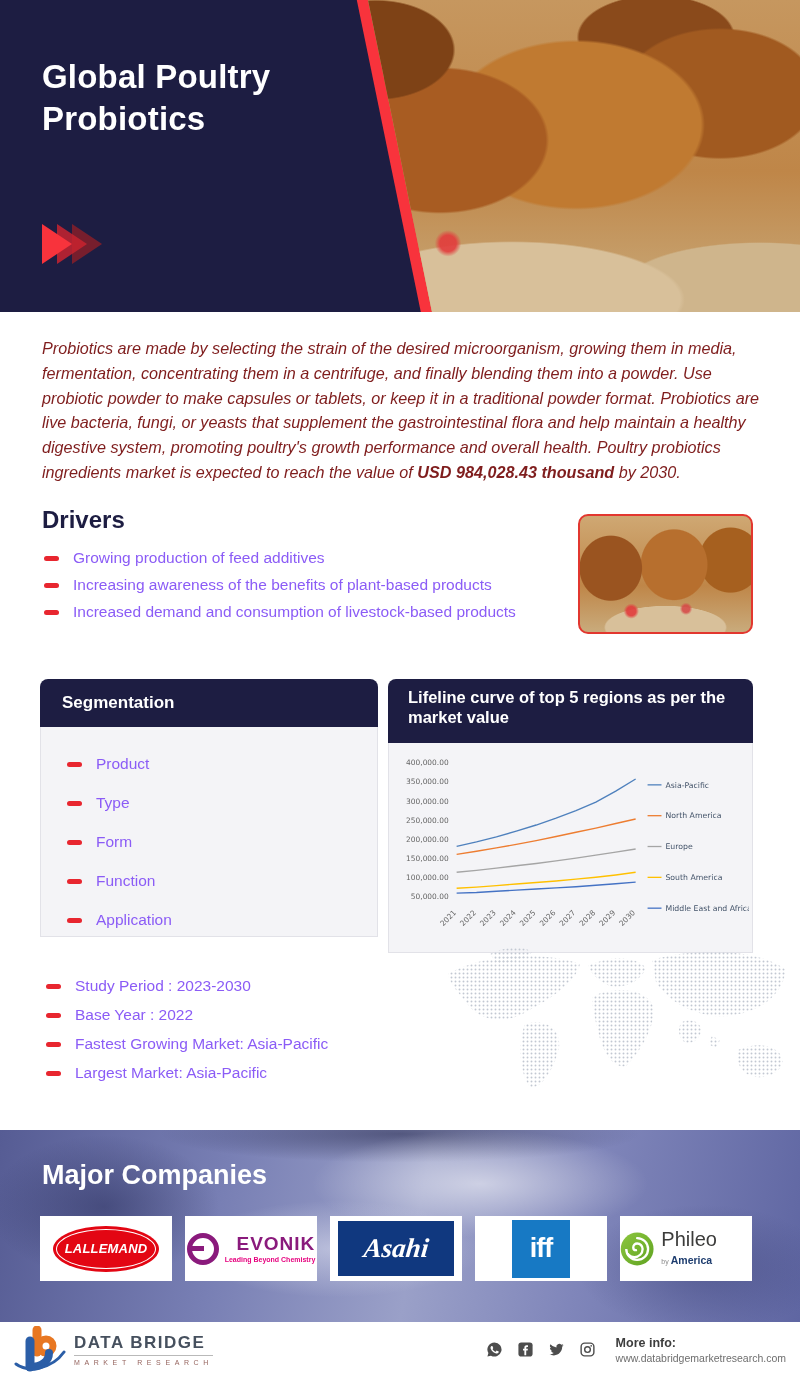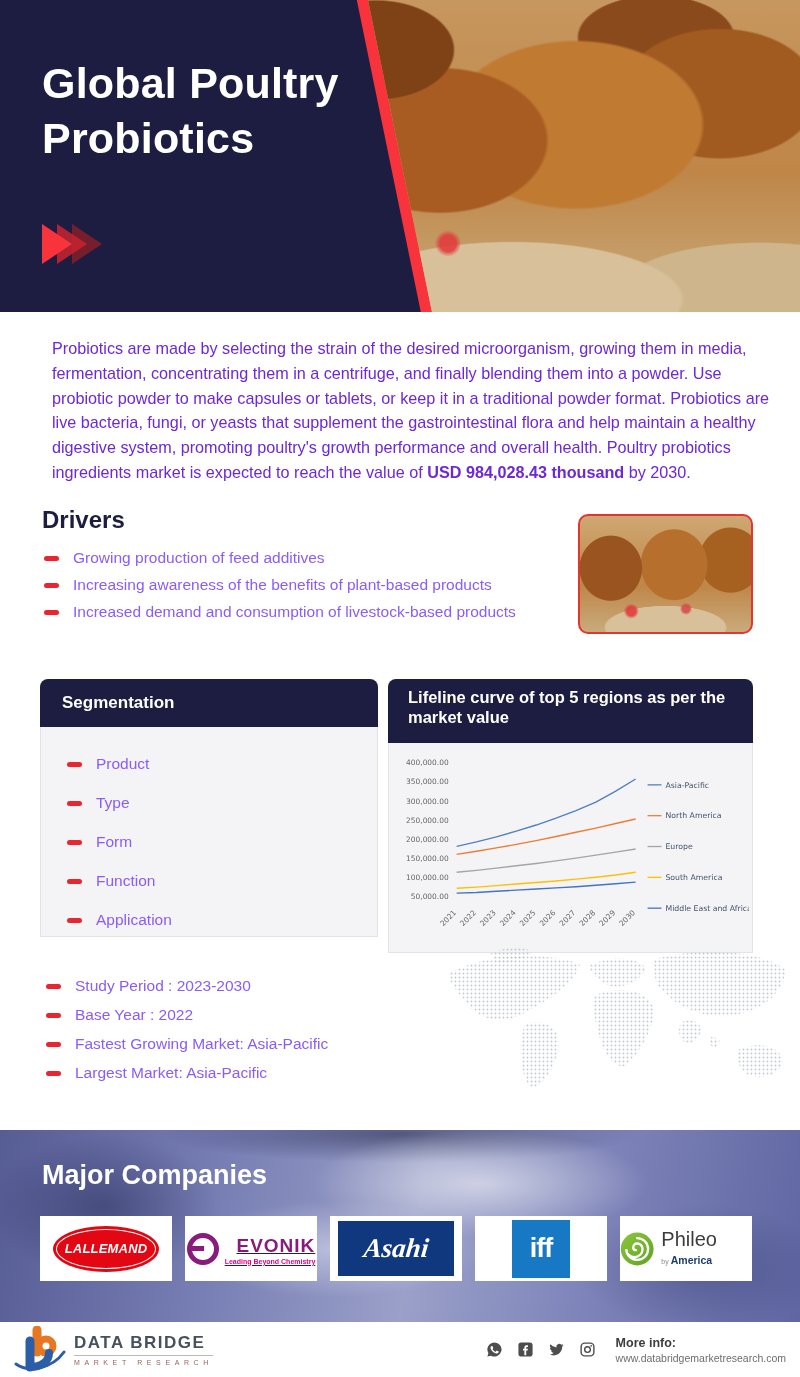--- a/index.html
+++ b/index.html
@@ -16,29 +16,29 @@
       radial-gradient(circle at 44% 70%, rgba(214,70,70,.8) 0 1.3%, transparent 2.2%),
       radial-gradient(ellipse 16% 26% at 47% 16%, #7e4216 0 60%, transparent 62%),
       radial-gradient(ellipse 22% 38% at 55% 45%, #a85c22 0 60%, transparent 62%),
       radial-gradient(ellipse 26% 44% at 72% 40%, #c07a31 0 60%, transparent 62%),
       radial-gradient(ellipse 20% 34% at 90% 30%, #a15a20 0 60%, transparent 62%),
       radial-gradient(ellipse 16% 22% at 82% 12%, #8a4a1b 0 60%, transparent 62%),
       radial-gradient(ellipse 30% 26% at 64% 96%, #d8c09a 0 70%, transparent 72%),
       radial-gradient(ellipse 24% 20% at 95% 92%, #cfb58c 0 70%, transparent 72%),
       linear-gradient(180deg,#c6975f 0%,#bf8648 55%,#c9ab7c 100%);}
   .hero h1{position:absolute;left:42px;top:56px;width:330px;margin:0;color:#fff;
-           font-size:43px;line-height:1.28;font-weight:bold;letter-spacing:.2px;}
+           font-size:33px;line-height:1.28;font-weight:bold;letter-spacing:.2px;}
   .arrows{position:absolute;left:42px;top:224px;width:90px;height:40px;}
   .arrows span{position:absolute;top:0;width:0;height:0;border-top:20px solid transparent;
                border-bottom:20px solid transparent;}
   .arrows .a1{left:0;border-left:30px solid var(--red,#f8333c);z-index:3;}
   .arrows .a2{left:15px;border-left:30px solid rgba(200,35,47,.85);z-index:2;}
   .arrows .a3{left:30px;border-left:30px solid rgba(142,31,40,.8);z-index:1;}
   
-  .intro{position:absolute;left:52px;top:336px;width:722px;font-size:16.2px;line-height:1.53;color:#6d28d9;}
+  .intro{position:absolute;left:42px;top:336px;width:722px;font-size:16.2px;line-height:1.53;color:#7f1d1d;font-style:italic;}
   .intro b{font-weight:bold;}
   
   .drivers-h{position:absolute;left:42px;top:506px;margin:0;font-size:24px;font-weight:bold;color:var(--navy,#1d1d42);}
   .blist{list-style:none;margin:0;padding:0;}
   .blist li{display:flex;align-items:center;font-size:15.5px;color:#8b5cf6;}
   .dash{width:15px;height:5px;background:#e8262f;border-radius:2.5px;margin-right:14px;flex:none;}
   .drivers-list{position:absolute;left:44px;top:549px;}
   .drivers-list li{margin-bottom:9px;}
   .drivers-photo{position:absolute;left:578px;top:514px;width:175px;height:120px;border:2px solid #e2372f;
     border-radius:10px;box-sizing:border-box;
@@ -77,21 +77,21 @@
       radial-gradient(ellipse 40% 20% at 50% 2%, rgba(30,33,70,.55), transparent 75%),
       linear-gradient(100deg,#565c94 0%,#787fb4 28%,#9aa0c8 52%,#8086ba 72%,#5f66a2 100%);}
   .companies h2{position:absolute;left:42px;top:30px;margin:0;color:#fff;font-size:27px;font-weight:bold;text-align:center;}
   .cards{position:absolute;left:40px;top:86px;display:flex;gap:13px;}
   .card{width:132px;height:65px;background:#fff;display:flex;align-items:center;justify-content:center;flex:none;}
   
   .lallemand-oval{position:relative;width:106px;height:46px;background:var(--lallemand,#e30613);
      border-radius:50%;display:flex;align-items:center;justify-content:center;}
   .lallemand-oval::before{content:"";position:absolute;inset:3px;border:1.5px solid #fff;border-radius:50%;}
   .lallemand-oval span{color:#fff;font-weight:bold;font-style:italic;font-size:13px;letter-spacing:.2px;position:relative;}
-  .evonik{display:flex;align-items:flex-end;gap:6px;text-decoration:underline;}
+  .evonik{display:flex;align-items:center;gap:6px;}
   .evonik-ring{position:relative;width:22px;height:22px;border:5px solid var(--evonik,#8a1a7c);border-radius:50%;flex:none;}
   .evonik-ring::after{content:"";position:absolute;left:-2px;top:8px;width:14px;height:5px;background:var(--evonik,#8a1a7c);}
   .evonik-txt{display:flex;flex-direction:column;align-items:flex-end;}
   .evonik-name{color:var(--evonik,#8a1a7c);font-weight:bold;font-size:19px;letter-spacing:1px;line-height:1;}
   .evonik-tag{color:var(--evonik_tagline,#e6007e);font-weight:bold;font-size:7px;margin-top:3px;}
   .asahi-box{width:116px;height:55px;background:var(--asahi,#10387f);display:flex;align-items:center;justify-content:center;}
   .asahi-box span{color:#fff;font-family:"Liberation Serif","DejaVu Serif",serif;font-style:italic;
                   font-weight:bold;font-size:27px;transform:skewX(-6deg);}
   .iff-box{width:58px;height:58px;background:var(--iff,#1779c4);display:flex;align-items:center;justify-content:center;}
   .iff-box span{color:#fff;font-weight:bold;font-size:27px;letter-spacing:-1px;}

